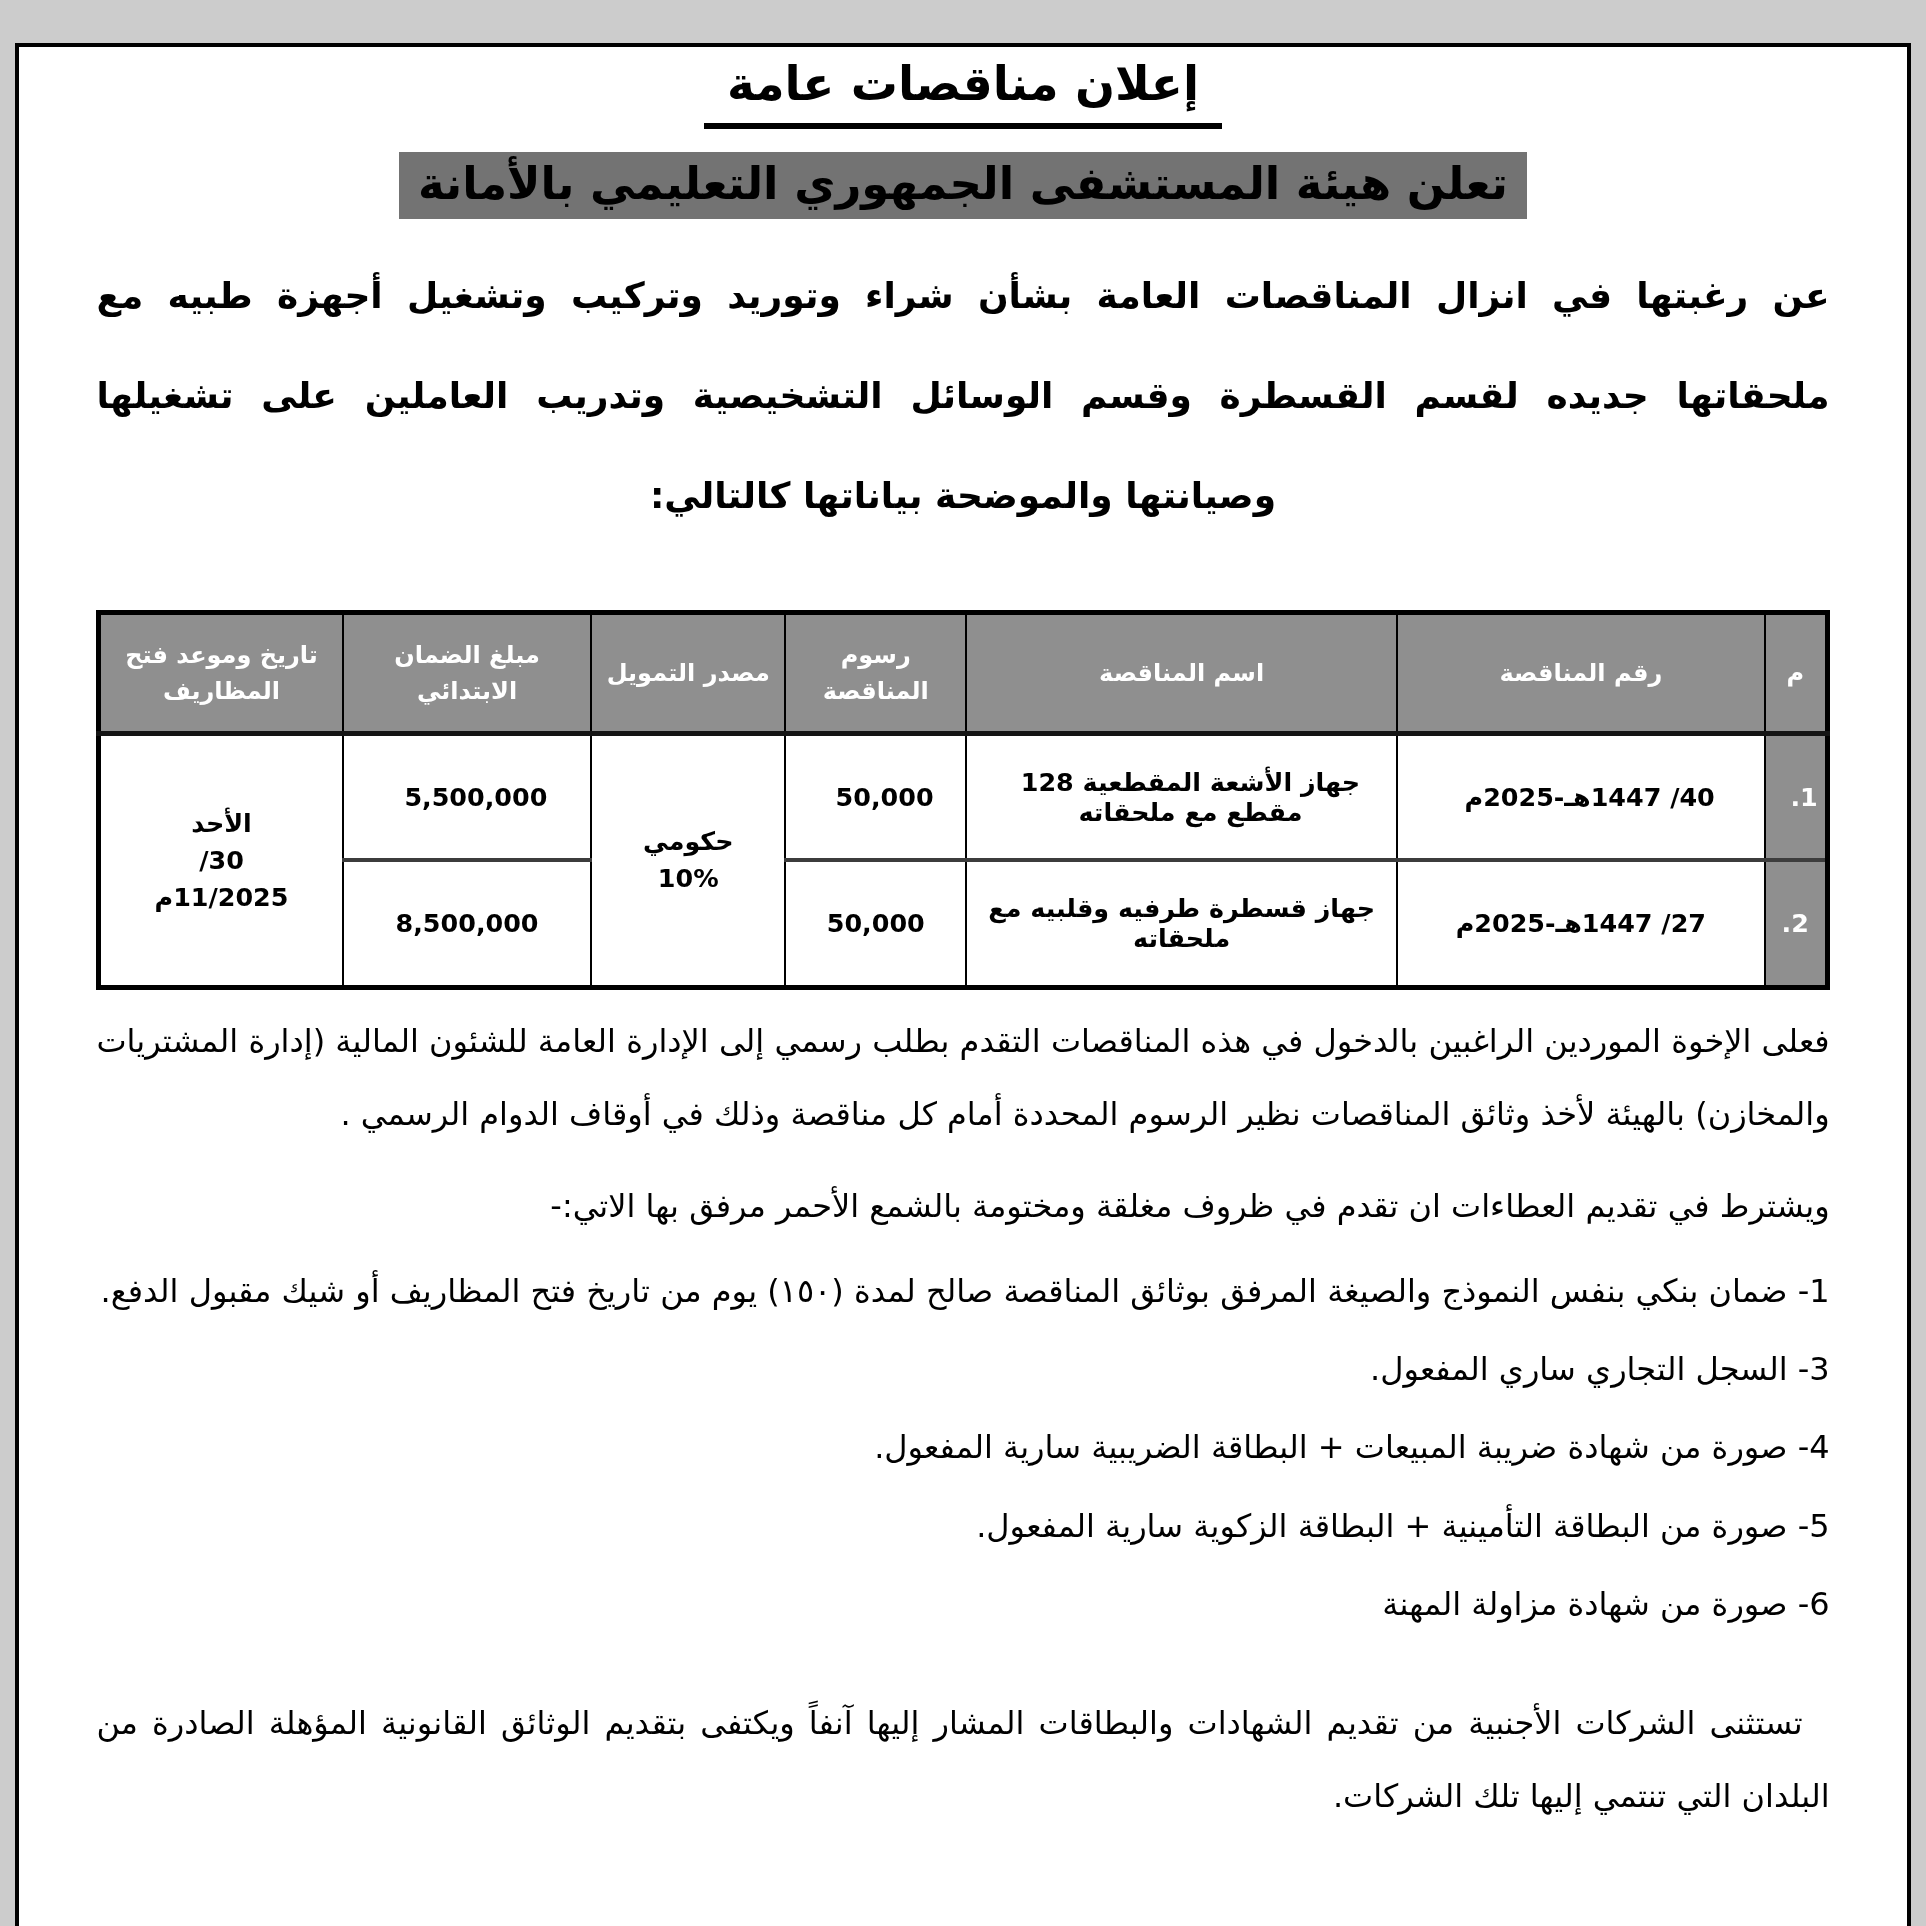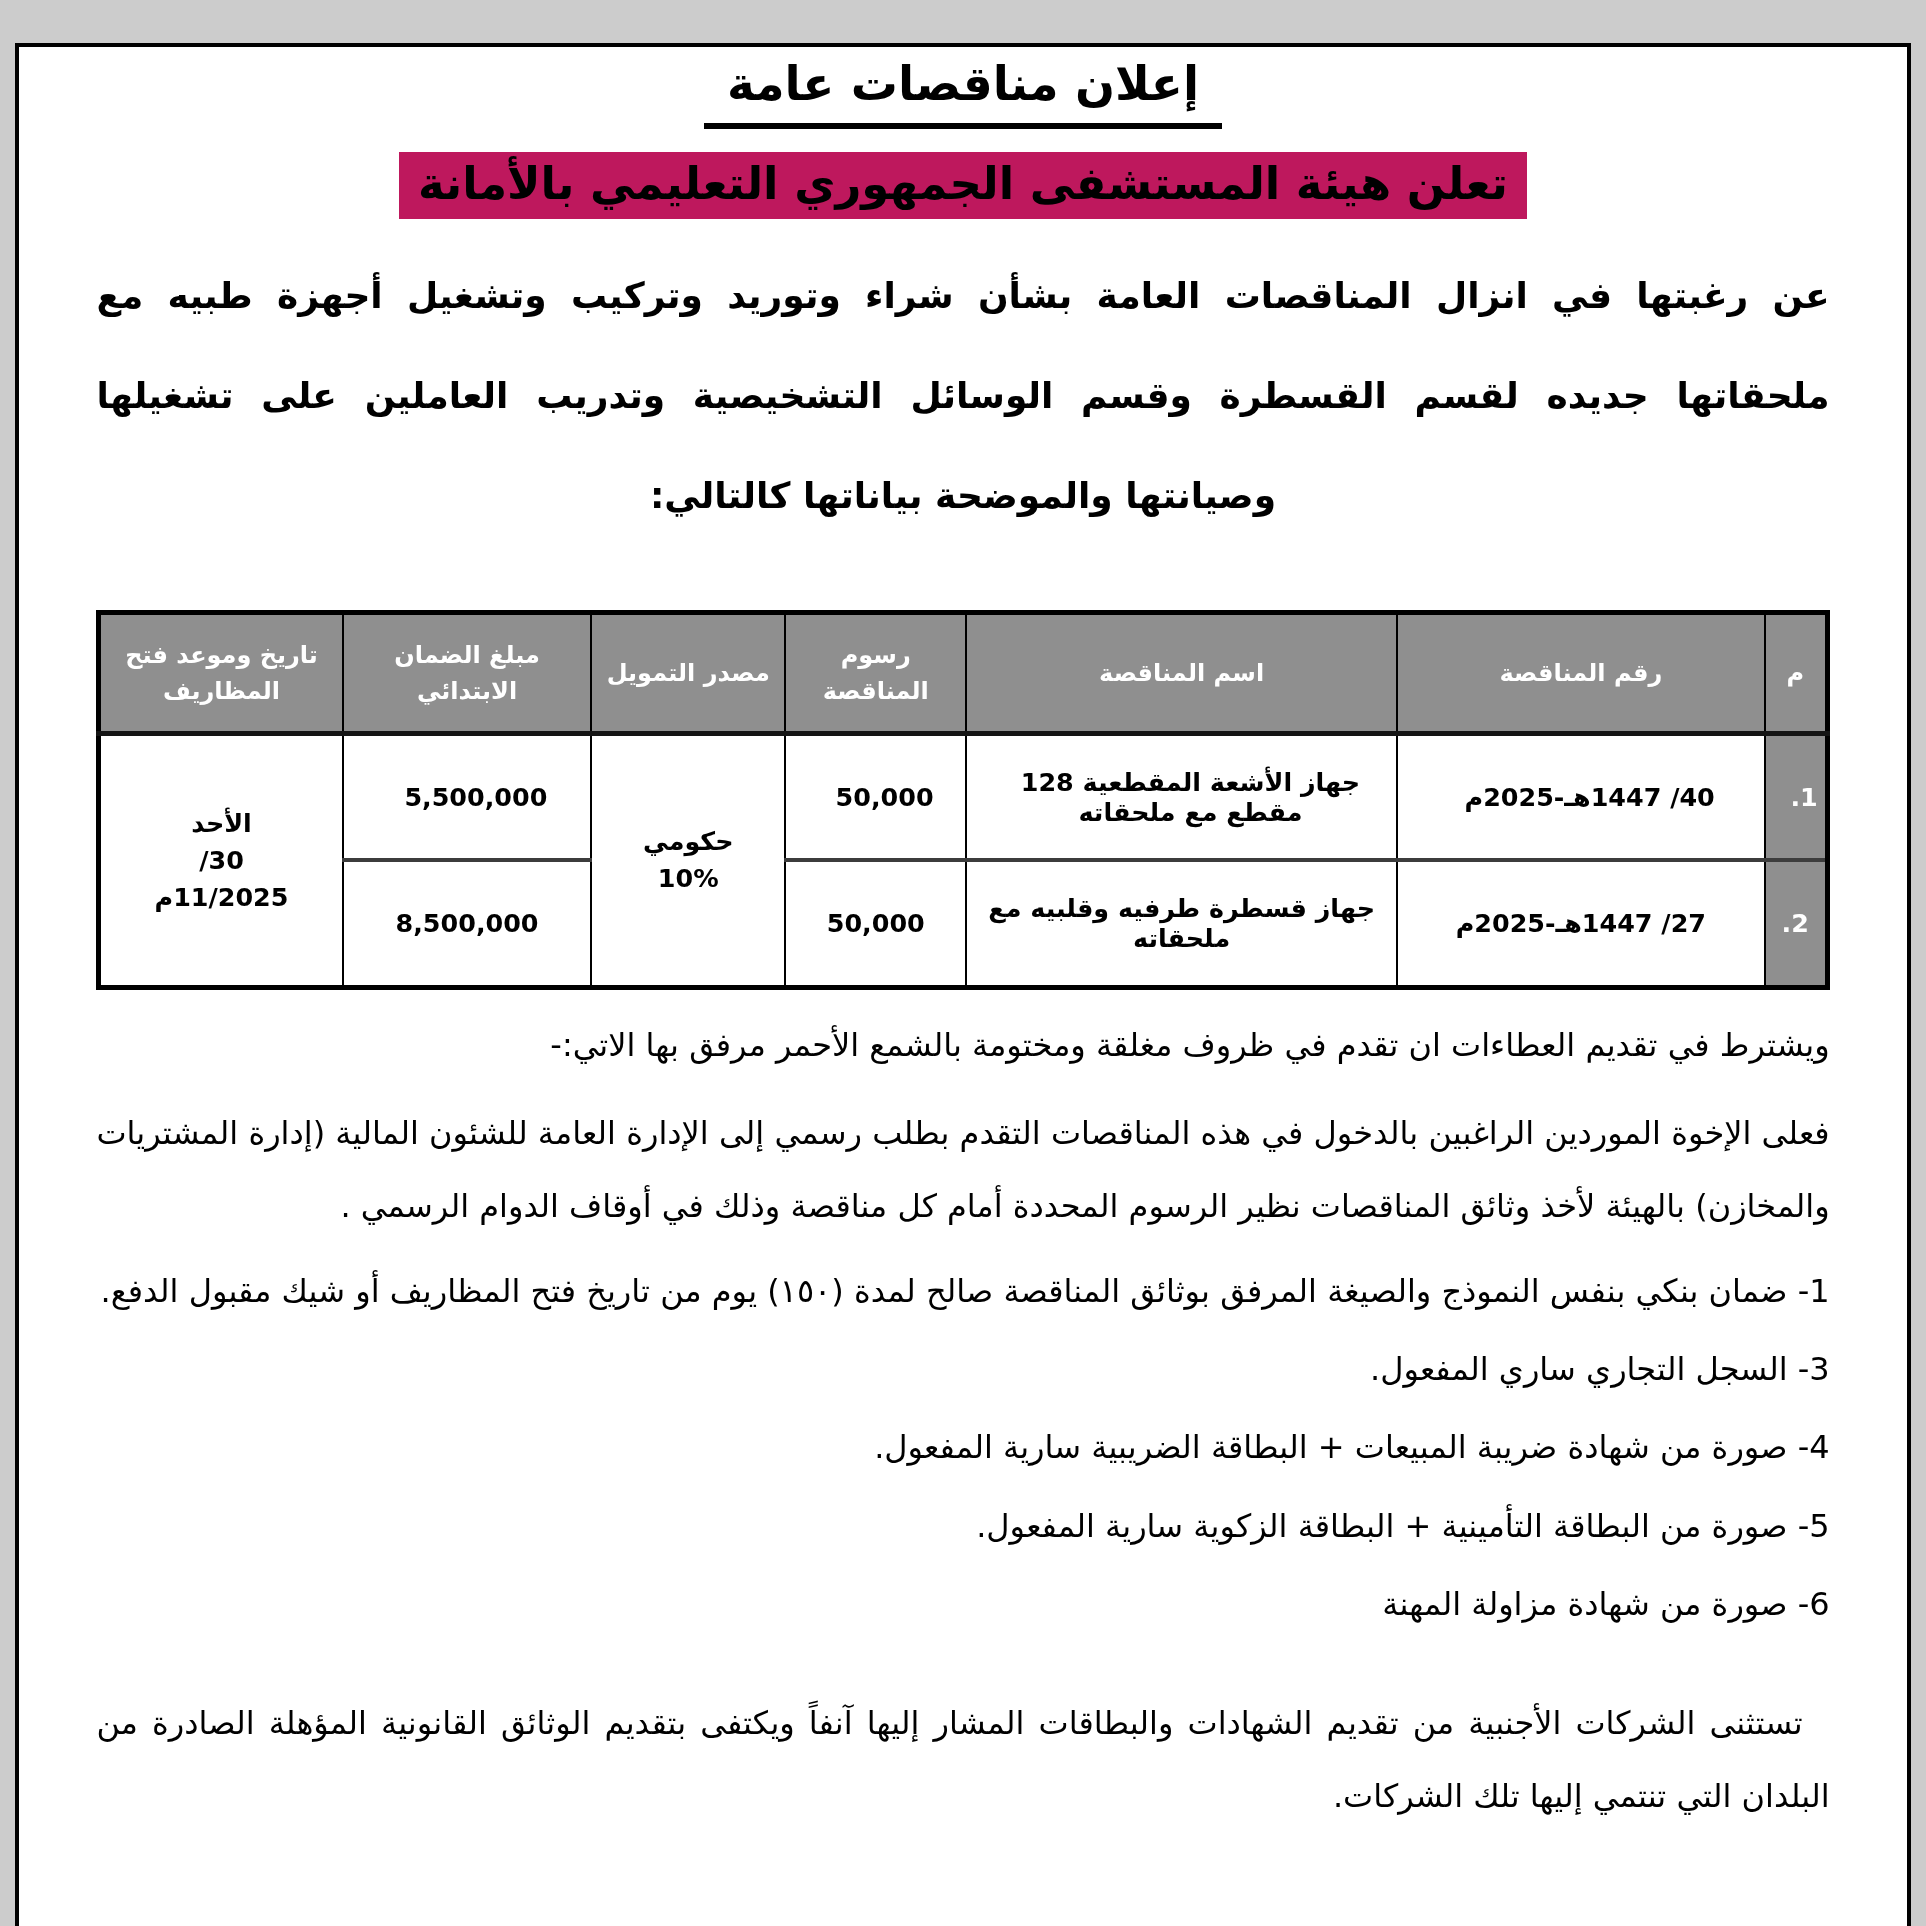--- a/index.html
+++ b/index.html
@@ -17,21 +17,21 @@
   }
   
   .title-row { text-align:center; margin-top:0; }
   .doc-title {
     display:inline-block; font-size:47px; font-weight:bold;
     border-bottom:6.2px solid #000; padding:0 23px 11.6px 23px;
   }
   
   .subtitle-row { text-align:center; margin-top:23px; }
   .doc-subtitle {
-    display:inline-block; background:#be185d; font-size:45px; font-weight:bold;
+    display:inline-block; background:#737373; font-size:45px; font-weight:bold;
     padding:5.4px 19px 8.5px 19px;
   }
   
   .intro { margin-top:27px; font-size:36px; font-weight:bold; }
   .intro-line { line-height:100px; white-space:nowrap; }
   .intro-line.j { text-align:justify; text-align-last:justify; }
   .intro-line.c { text-align:center; white-space:normal; }
   
   table.tenders {
     width:100%; margin-top:64px; border-collapse:collapse; table-layout:fixed;
@@ -125,23 +125,23 @@
       <tr>
         <td class="idx-cell">2.</td>
         <td>27/ 1447هـ-2025م</td>
         <td>جهاز قسطرة طرفيه وقلبيه مع ملحقاته</td>
         <td>50,000</td>
         <td>8,500,000</td>
       </tr>
     </tbody>
   </table>
 
+  <p class="par par-after">فعلى الإخوة الموردين الراغبين بالدخول في هذه المناقصات التقدم بطلب رسمي إلى الإدارة العامة للشئون المالية (إدارة المشتريات والمخازن) بالهيئة لأخذ وثائق المناقصات نظير الرسوم المحددة أمام كل مناقصة وذلك في أوقاف الدوام الرسمي .</p>
+
   <p class="par par-cond">ويشترط في تقديم العطاءات ان تقدم في ظروف مغلقة ومختومة بالشمع الأحمر مرفق بها الاتي:-</p>
-
-  <p class="par par-after">فعلى الإخوة الموردين الراغبين بالدخول في هذه المناقصات التقدم بطلب رسمي إلى الإدارة العامة للشئون المالية (إدارة المشتريات والمخازن) بالهيئة لأخذ وثائق المناقصات نظير الرسوم المحددة أمام كل مناقصة وذلك في أوقاف الدوام الرسمي .</p>
 
   <div class="cond-list">
     <div class="list-item">1- ضمان بنكي بنفس النموذج والصيغة المرفق بوثائق المناقصة صالح لمدة (١٥٠) يوم من تاريخ فتح المظاريف أو شيك مقبول الدفع.</div>
     <div class="list-item">3- السجل التجاري ساري المفعول.</div>
     <div class="list-item">4- صورة من شهادة ضريبة المبيعات + البطاقة الضريبية سارية المفعول.</div>
     <div class="list-item">5- صورة من البطاقة التأمينية + البطاقة الزكوية سارية المفعول.</div>
     <div class="list-item">6- صورة من شهادة مزاولة المهنة</div>
   </div>
 
   <p class="par par-foreign">تستثنى الشركات الأجنبية من تقديم الشهادات والبطاقات المشار إليها آنفاً ويكتفى بتقديم الوثائق القانونية المؤهلة الصادرة من البلدان التي تنتمي إليها تلك الشركات.</p>

